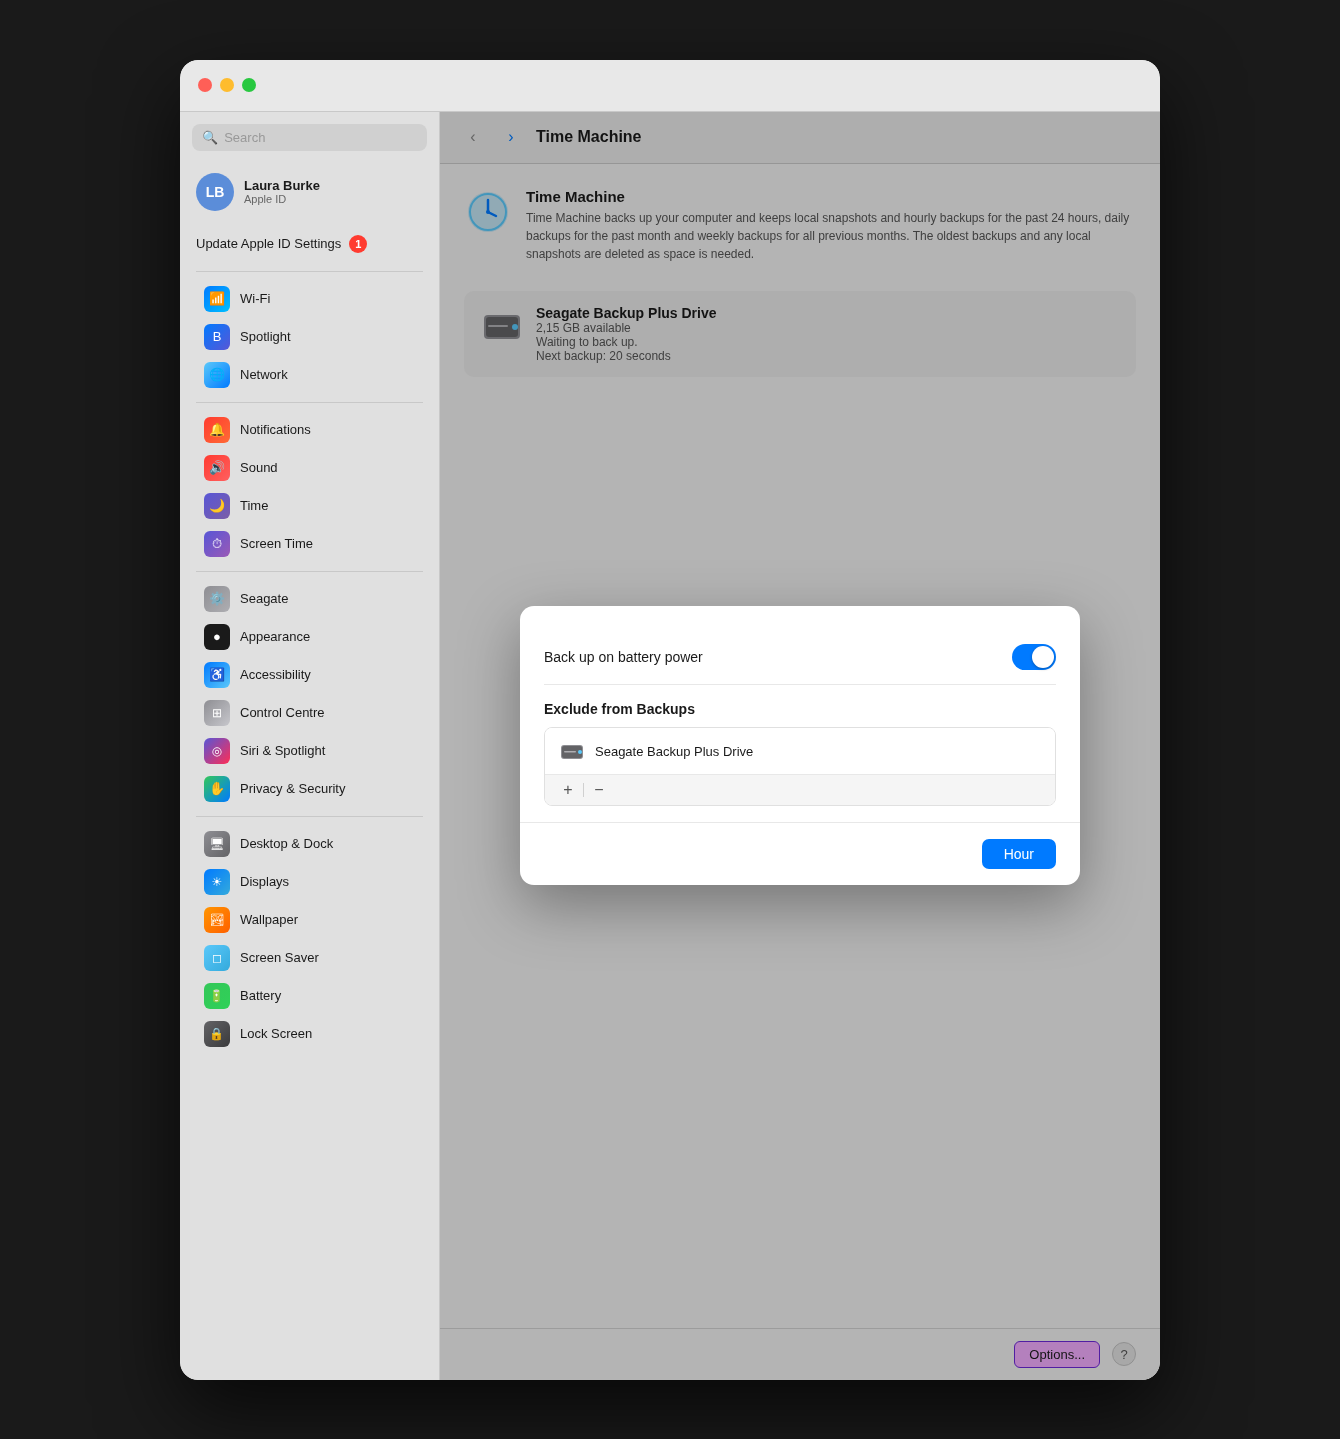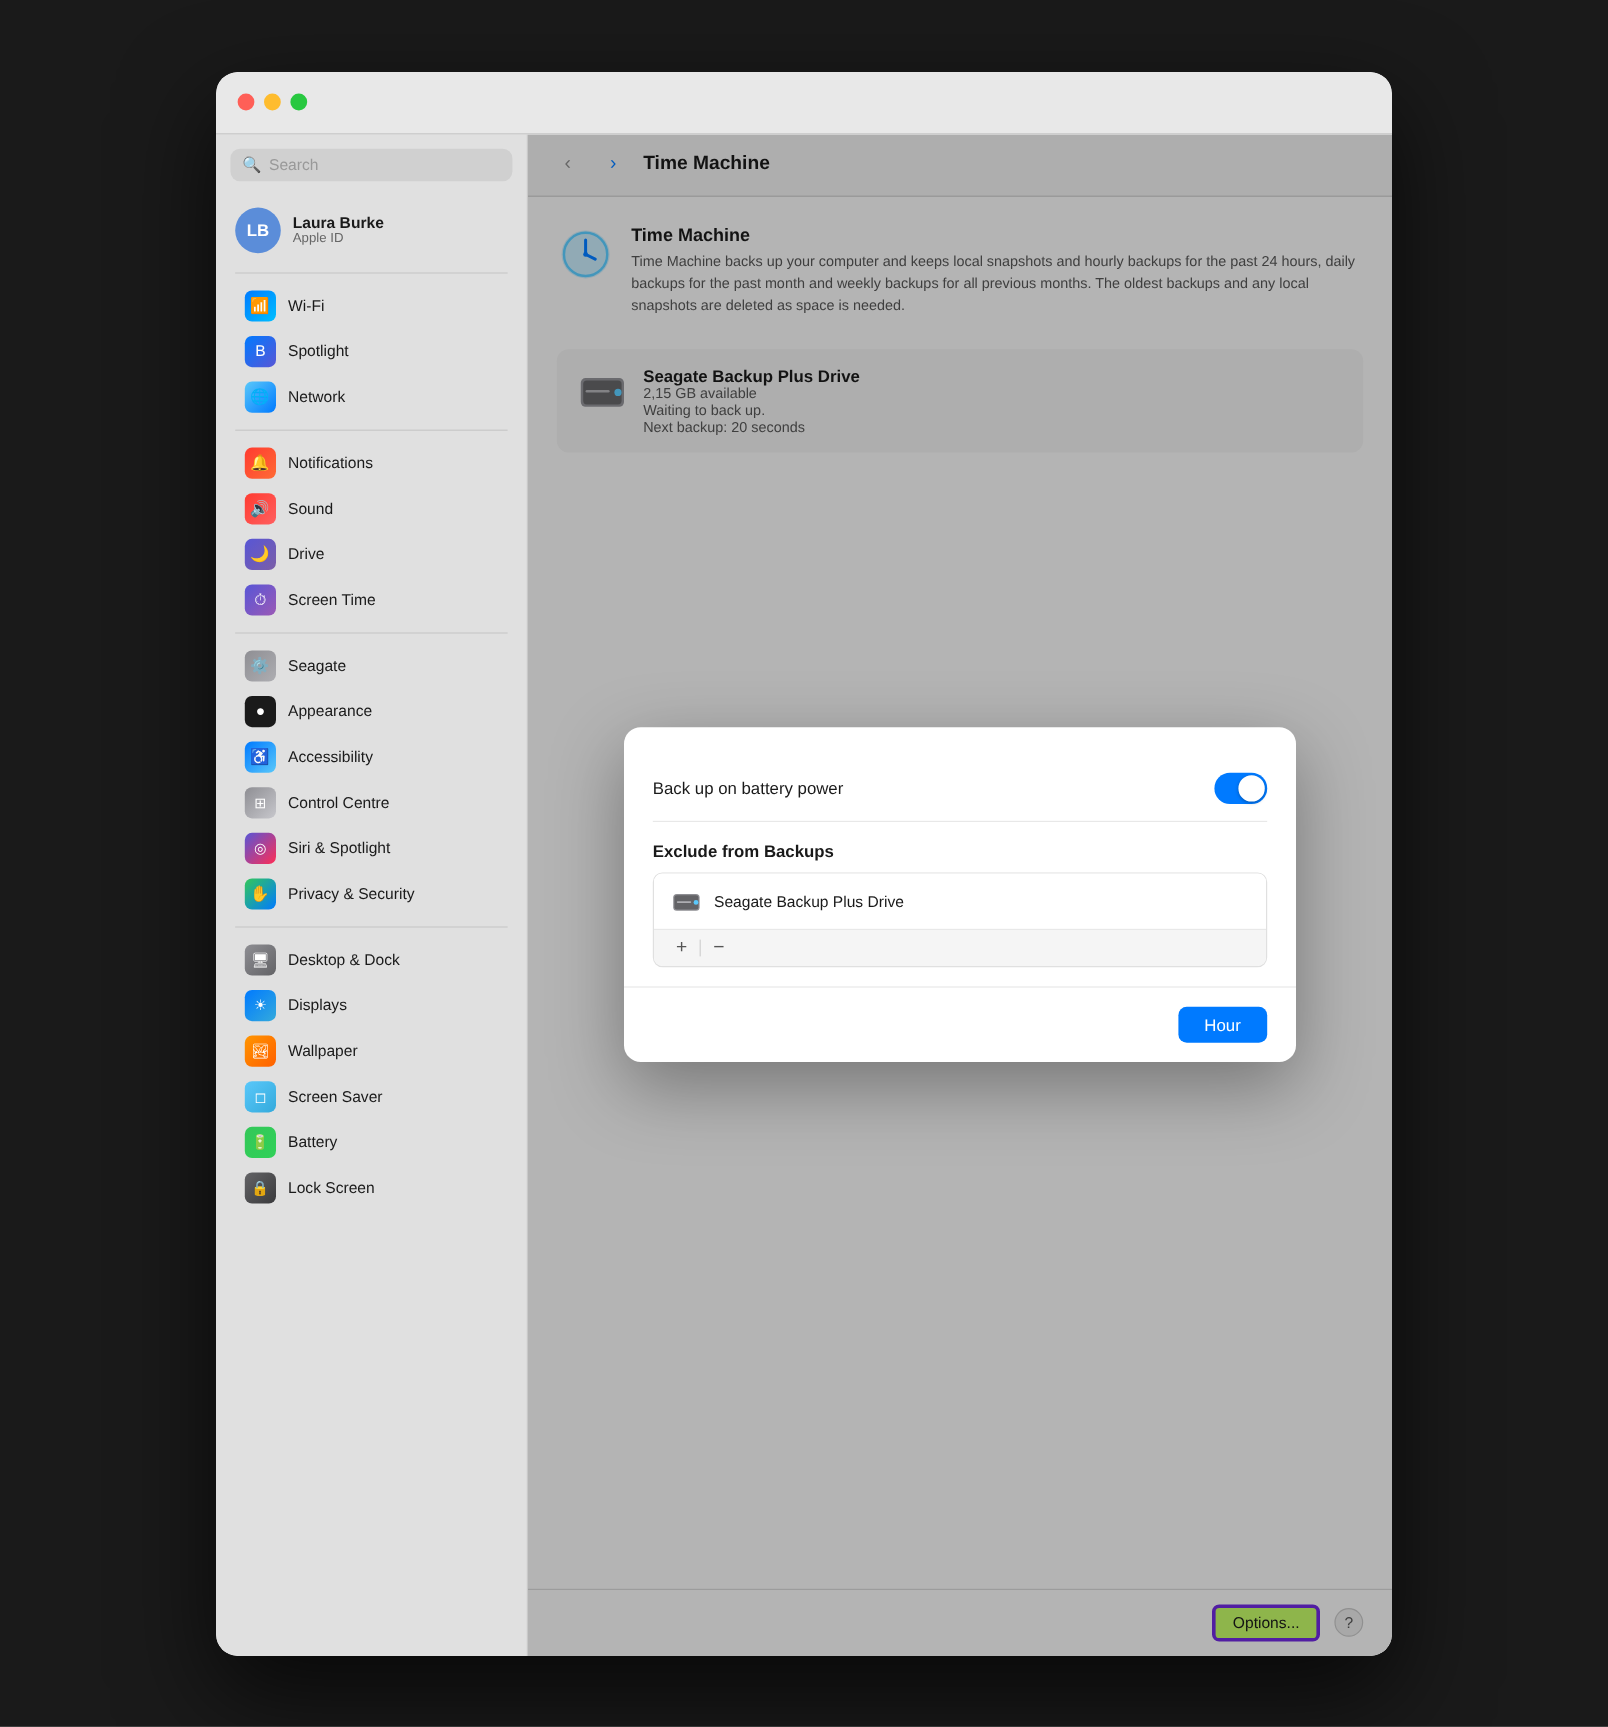--- a/index.html
+++ b/index.html
@@ -317,22 +317,22 @@
       display: flex;
       align-items: center;
       justify-content: flex-end;
       padding: 12px 24px;
       gap: 12px;
       border-top: 1px solid #d0d0d0;
     }
 
     .btn-options {
       padding: 5px 14px;
-      background: #bef264;
-      border: 3px solid #6d28d9;
+      background: #f0abfc;
+      border: 1px solid #6d28d9;
       border-radius: 6px;
       font-size: 13px;
       color: #1a1a1a;
       cursor: pointer;
     }
 
     .btn-help {
       width: 24px;
       height: 24px;
       border-radius: 50%;
@@ -530,20 +530,24 @@
         </div>
 
         <div class="user-profile">
           <div class="avatar">LB</div>
           <div class="user-info">
             <span class="user-name">Laura Burke</span>
             <span class="user-sub">Apple ID</span>
           </div>
         </div>
 
+        <div class="update-banner">
+          <span class="update-text">Update Apple ID Settings</span>
+          <span class="badge">1</span>
+        </div>
 
         <div class="sidebar-divider"></div>
 
         <div class="sidebar-section">
           <div class="sidebar-item">
             <div class="sidebar-item-icon icon-wifi">
               <span style="color:white;font-size:13px;">📶</span>
             </div>
             <span class="sidebar-item-label">Wi-Fi</span>
           </div>
@@ -573,21 +577,21 @@
           <div class="sidebar-item">
             <div class="sidebar-item-icon icon-sound">
               <span style="color:white;font-size:13px;">🔊</span>
             </div>
             <span class="sidebar-item-label">Sound</span>
           </div>
           <div class="sidebar-item">
             <div class="sidebar-item-icon icon-focus">
               <span style="color:white;font-size:13px;">🌙</span>
             </div>
-            <span class="sidebar-item-label">Drive</span>
+            <span class="sidebar-item-label">Time</span>
           </div>
           <div class="sidebar-item">
             <div class="sidebar-item-icon icon-screentime">
               <span style="color:white;font-size:13px;">⏱</span>
             </div>
             <span class="sidebar-item-label">Screen Time</span>
           </div>
         </div>
 
         <div class="sidebar-divider"></div>

